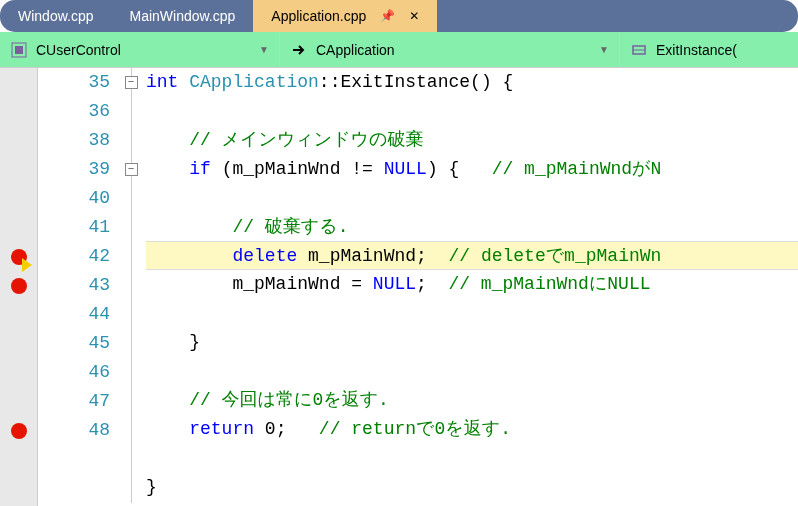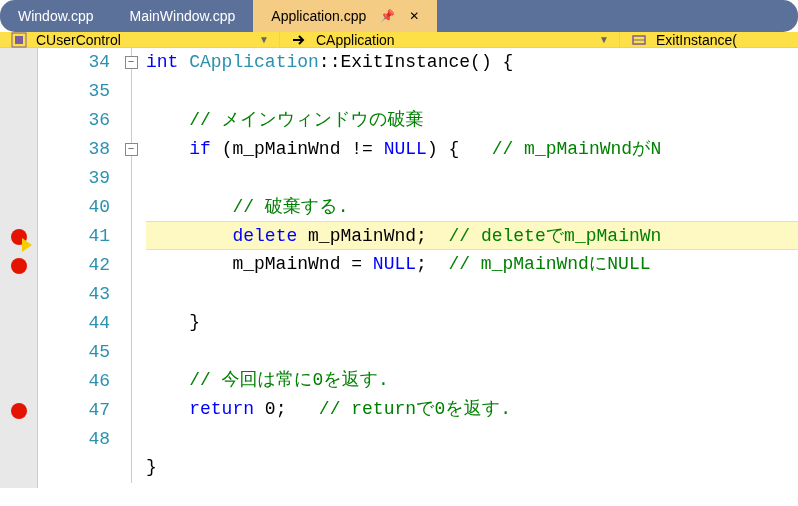--- a/index.html
+++ b/index.html
@@ -30,23 +30,23 @@
 .tab.active {
   background: #f5cc84;
   color: #000;
 }
 .tab-close, .tab-pin {
   font-size: 12px;
   margin-left: 6px;
 }
 .nav-bar {
   display: flex;
-  height: 16px;
+  height: 36px;
   border-bottom: 1px solid #ccc;
-  background: #fde047;
+  background: #86efac;
   font-family: "Segoe UI", sans-serif;
   font-size: 14px;
 }
 .nav-item {
   display: flex;
   align-items: center;
   padding: 0 10px;
   border-right: 1px solid #ccc;
   gap: 8px;
   cursor: pointer;
@@ -215,21 +215,20 @@
       <div class="row"></div>
       <div class="row"></div>
       <div class="row"></div>
       <div class="row">
         <div class="bp"></div>
       </div>
       <div class="row"></div>
       <div class="row"></div>
     </div>
   <div class="line-numbers" id="lng">
-      <div class="row">34</div>
       <div class="row">35</div>
       <div class="row">36</div>
       <div class="row">38</div>
       <div class="row">39</div>
       <div class="row">40</div>
       <div class="row">41</div>
       <div class="row">42</div>
       <div class="row">43</div>
       <div class="row">44</div>
       <div class="row">45</div>

